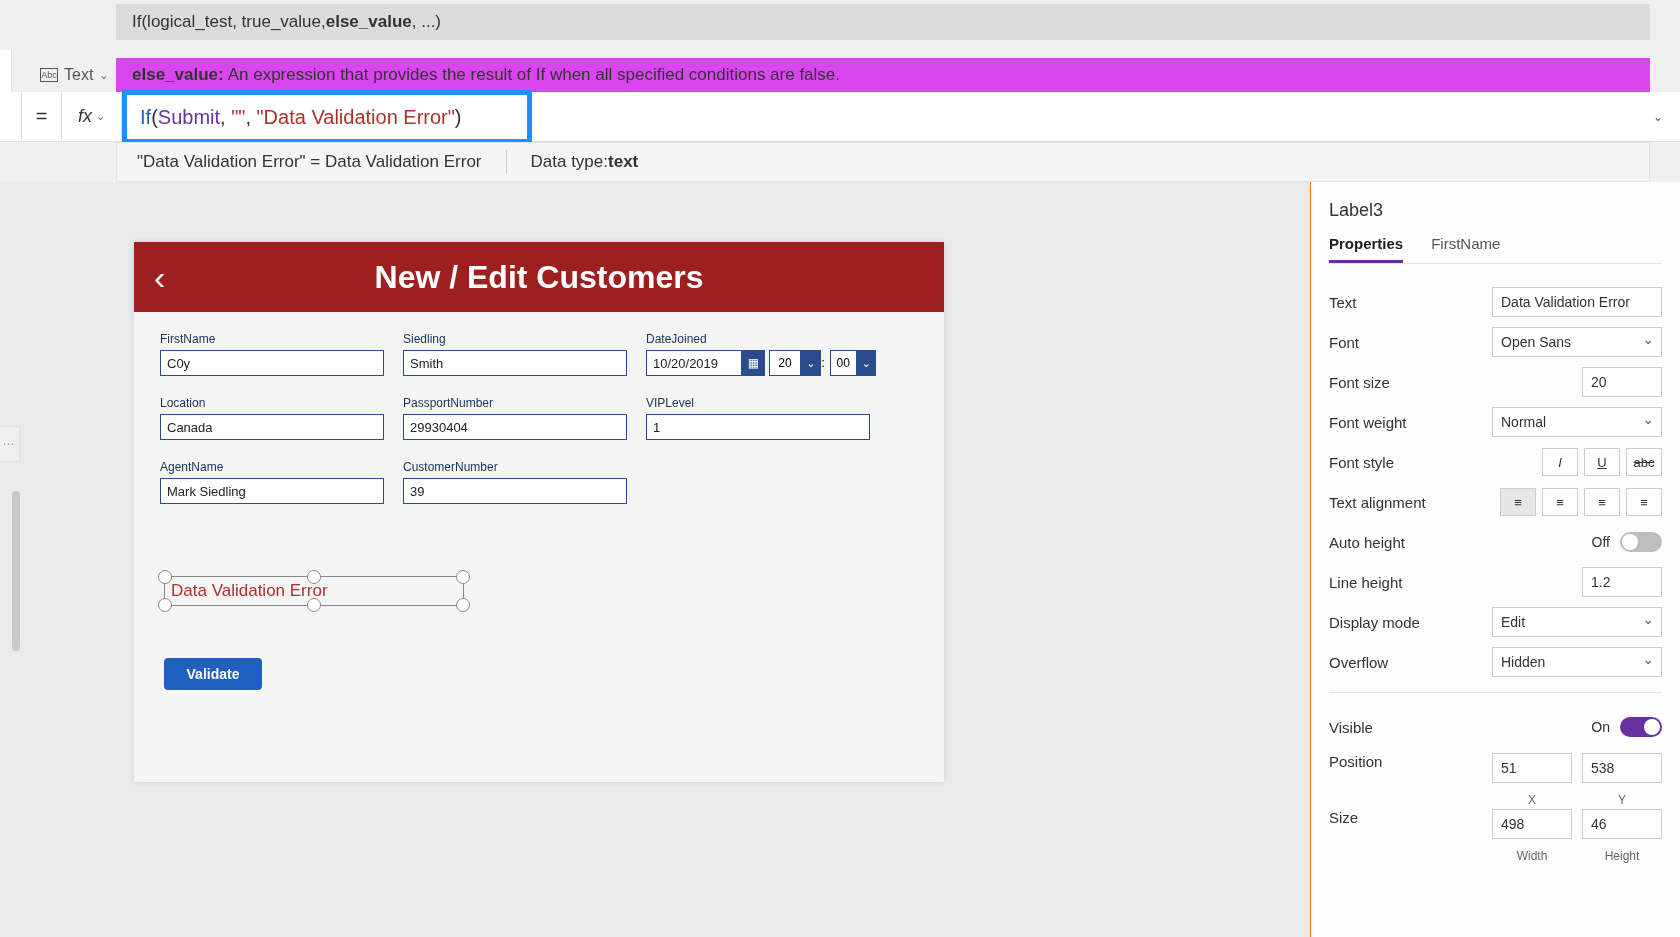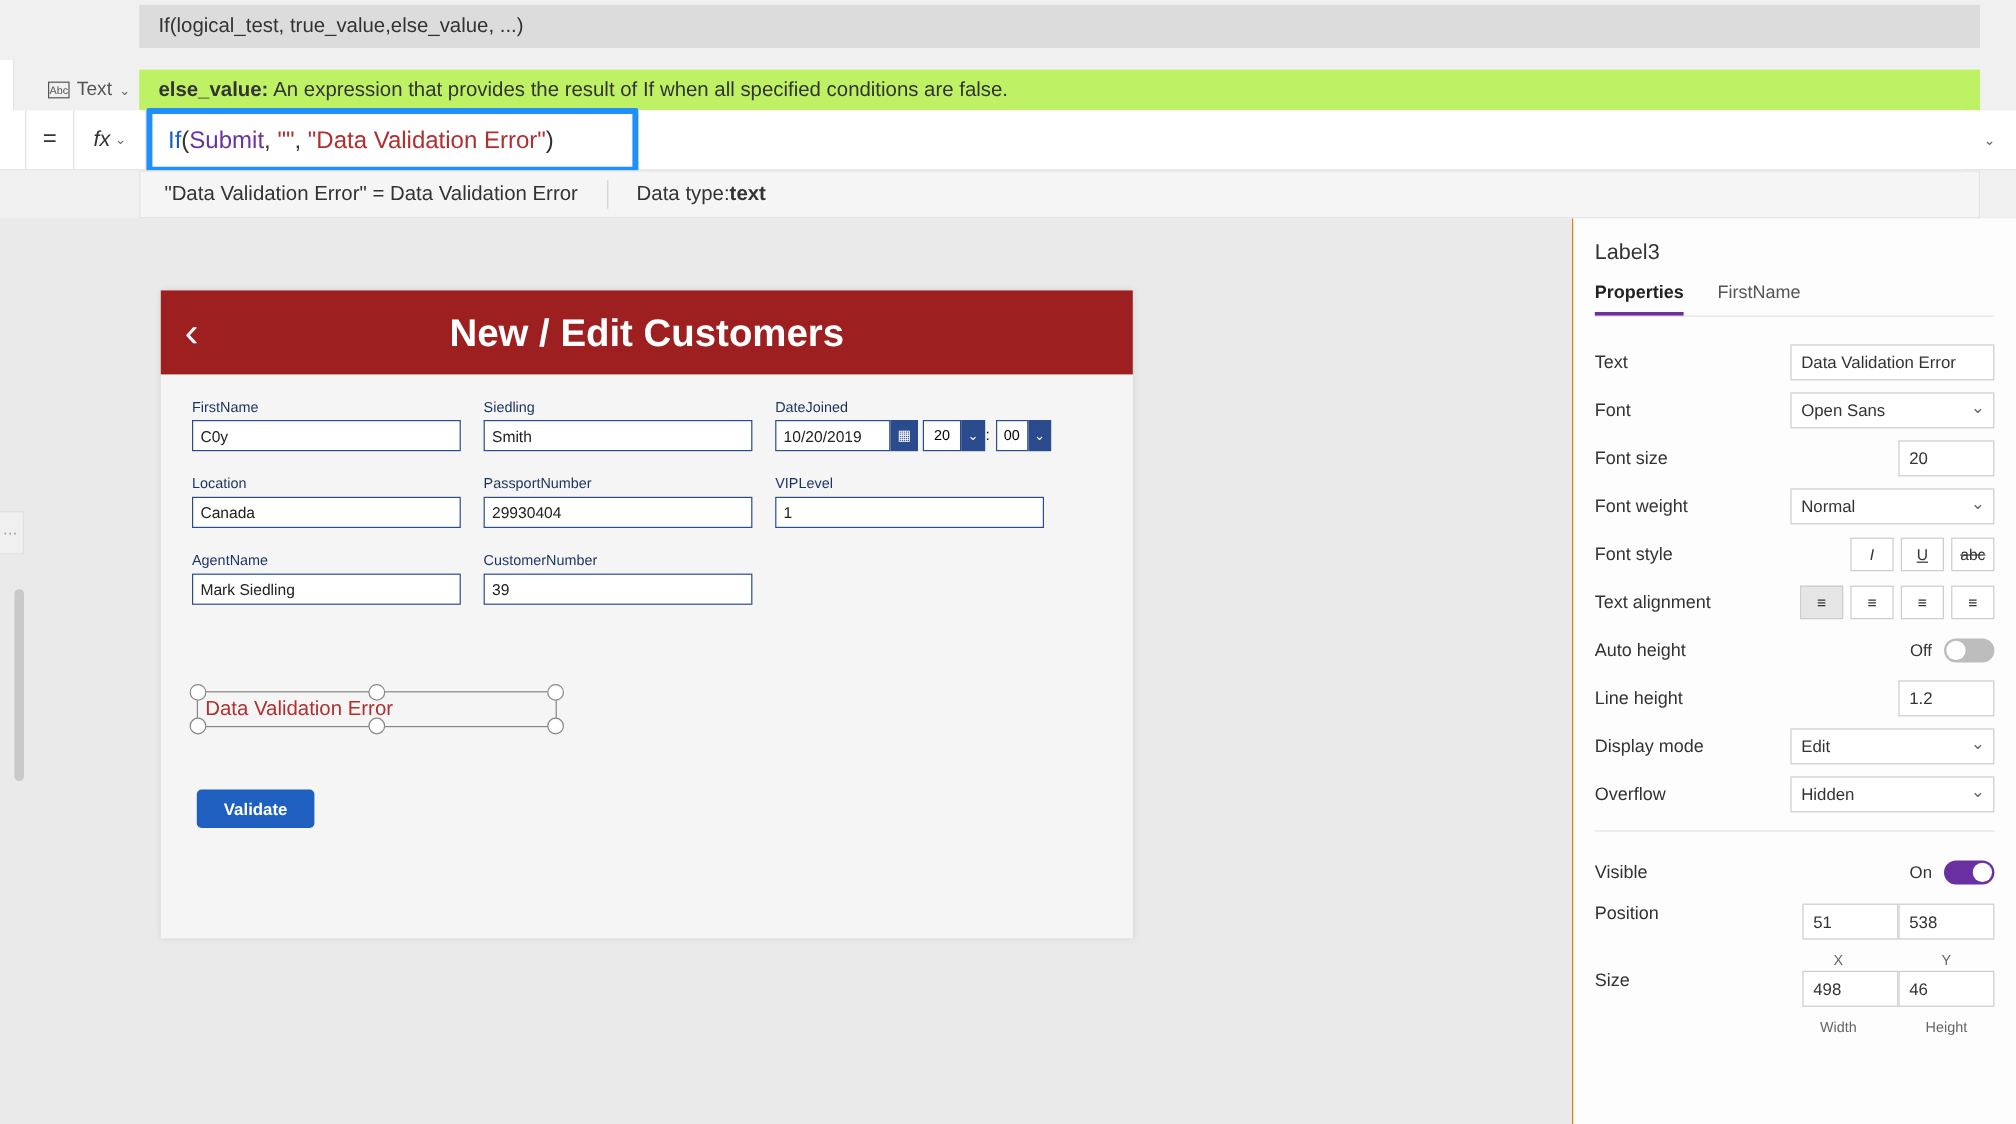--- a/index.html
+++ b/index.html
@@ -4,26 +4,26 @@
 <style>
   * { box-sizing: border-box; margin: 0; padding: 0; font-family: "Segoe UI", Arial, sans-serif; }
   html, body { width: 1680px; height: 937px; background: #f0f0f0; overflow: hidden; position: relative; }
 
   
   .fn-sig-bar {
     position: absolute; left: 116px; right: 30px; top: 4px; height: 36px;
     background: #dcdcdc; display: flex; align-items: center; padding: 0 16px;
     font-size: 17px; color: #333;
   }
-  .fn-sig-bar .bold { font-weight: 400; }
+  .fn-sig-bar .bold { font-weight: 700; }
 
   .fn-desc-bar {
     position: absolute; left: 116px; right: 30px; top: 58px; height: 34px;
     display: flex; align-items: center; padding: 0 16px;
-    font-size: 17px; color: #333; background: #bef264;
+    font-size: 17px; color: #333; background: #d946ef;
   }
   .fn-desc-bar .lbl { font-weight: 600; margin-right: 4px; }
 
   
   .toolbar {
     position: absolute; left: 0; right: 0; top: 92px; height: 50px;
     display: flex; align-items: stretch; background: #fff; border-bottom: 1px solid #e0e0e0;
   }
   .tb-btn {
     width: 22px; border-right: 1px solid #e0e0e0; display: flex; align-items: center; justify-content: center;
@@ -150,21 +150,21 @@
   .btn-grp .b {
     width:36px; height:28px; border:1px solid #ccc; background:#fff; display:flex; align-items:center; justify-content:center; font-size:13px; color:#333;
   }
   .btn-grp .b.active{ background:#e6e6e6; }
   .toggle-wrap{ display:flex; align-items:center; gap:10px; font-size:14px; color:#333;}
   .toggle{ width:42px; height:20px; border-radius:10px; position:relative;}
   .toggle.off{ background:#bdbdbd;} .toggle.on{ background:#6a2fa0;}
   .toggle .knob{ position:absolute; top:2px; width:16px; height:16px; border-radius:50%; background:#fff;}
   .toggle.off .knob{ left:2px;} .toggle.on .knob{ right:2px;}
   .pair { display:flex; gap:10px; flex-direction:column; align-items:flex-end;}
-  .pair-inputs{display:flex; }
+  .pair-inputs{display:flex; gap:10px;}
   .pair-labels{display:flex; gap:10px;}
   .pair-labels span{ width:80px; text-align:center; font-size:12px; color:#666;}
   .props-sep{ height:1px; background:#e3e3e3; margin:10px 0 14px;}
   
   .left-dock{
     position:absolute; left:0; top:244px; width:20px; height:36px; background:#f0f0f0;
     display:flex; align-items:center; justify-content:center; color:#999; font-size:12px; letter-spacing:2px;
     border:1px solid #e0e0e0; border-left:none;
   }
   

